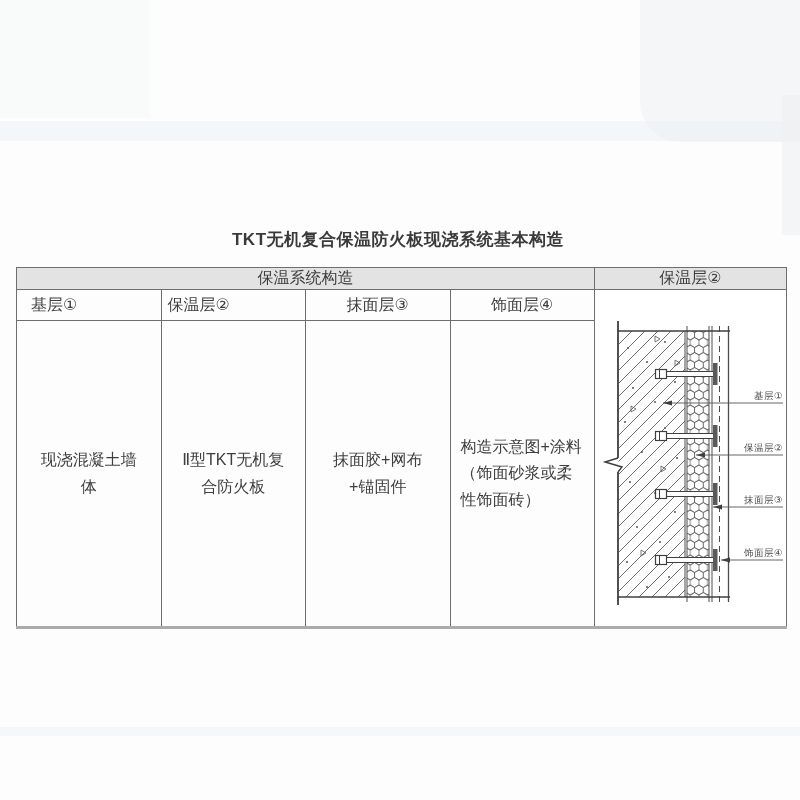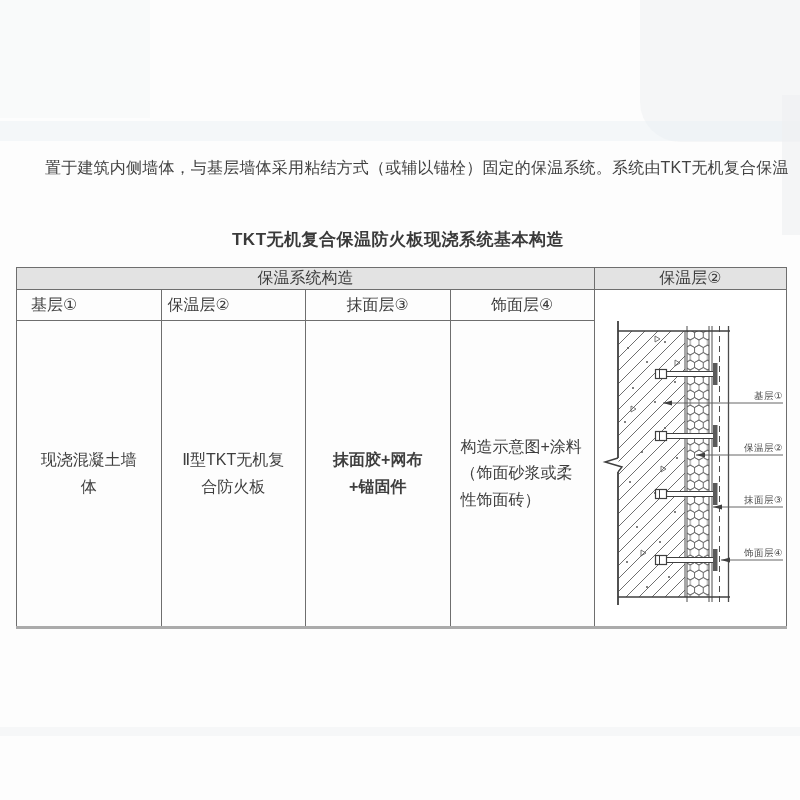--- a/index.html
+++ b/index.html
@@ -42,37 +42,36 @@
   tr.r1{height:20px;}
   tr.r2{height:31px;}
   tr.r3{height:307px;}
   .hdr{background:#e3e3e3;text-align:center;font-size:16px;color:#3d3d3d;}
   .sub{font-size:16px;}
   .sub.al{text-align:left;padding-left:14px;}
   .sub.al2{text-align:left;padding-left:6px;}
   .sub.ac{text-align:center;}
   .val{text-align:center;line-height:1.65;}
   .val.pad-n{padding:16px 20px;margin-left:41px;}
-  .val.pad-m{padding:0 22px;font-weight:bold;}
+  .val.pad-m{padding:0 22px;}
   .val.left{text-align:left;padding:0 12px 0 10px;}
   td.diagram-cell{position:relative;background:#fff;}
   td.diagram-cell svg{position:absolute;left:0;top:0;}
   .dg-label{font-size:9.5px;fill:#4a4a4a;letter-spacing:.5px;}
 </style>
 </head>
 <body>
 
 <div class="artifact art-corner-left"></div>
 <div class="artifact art-corner-right"></div>
 <div class="artifact art-band-top"></div>
 <div class="artifact art-right-edge"></div>
 <div class="artifact art-band-bottom"></div>
 
 <div class="intro">
-  <div class="l1">置于建筑内侧墙体，与基层墙体采用粘结方式（或辅以锚栓）固定的保温系统。系统由TKT无机复合保温</div>
 </div>
 
 <div class="doc-title">TKT无机复合保温防火板现浇系统基本构造</div>
 
 <table class="spec">
   <tbody>
       <tr class="r1">
     <th class="hdr" colspan="4" style="width:577px">保温系统构造</th>
     <th class="hdr" style="width:191px">保温层②</th>
   </tr>

